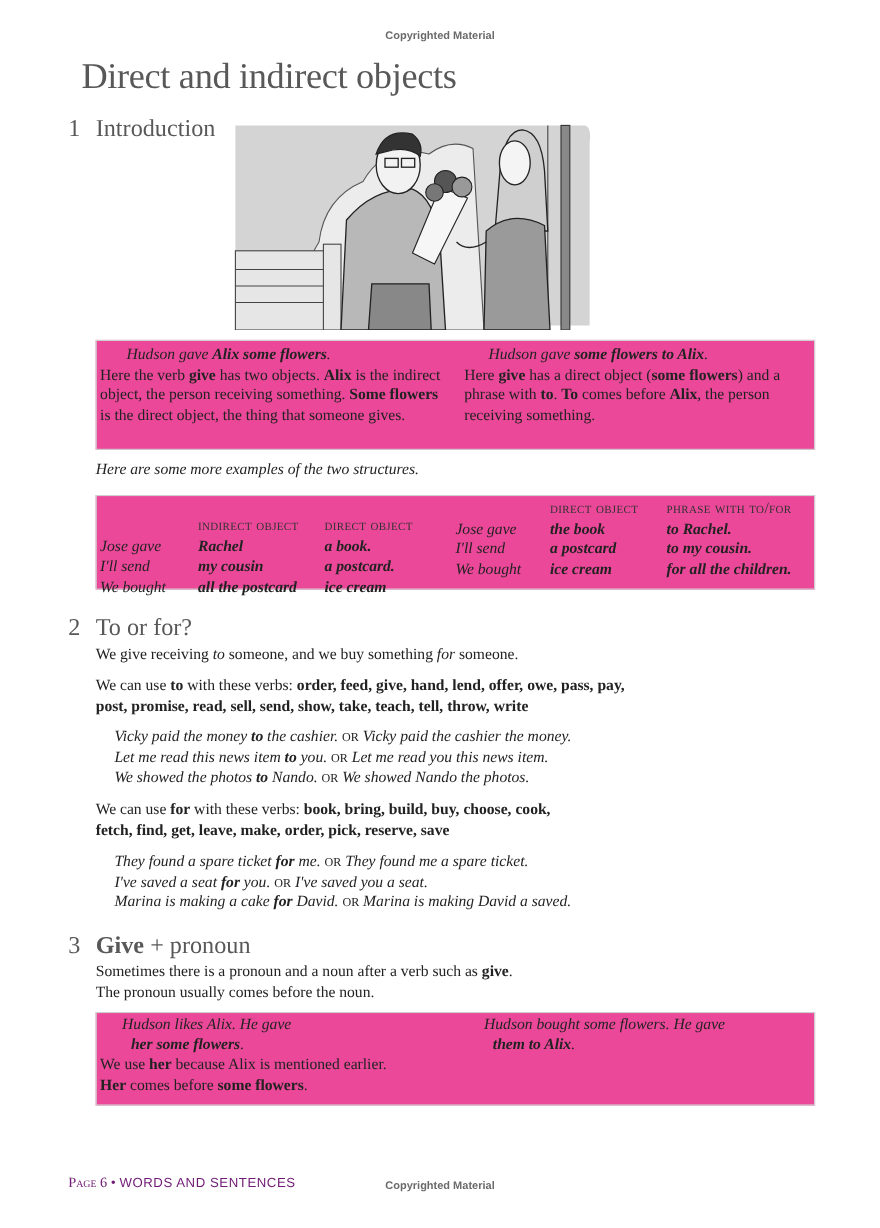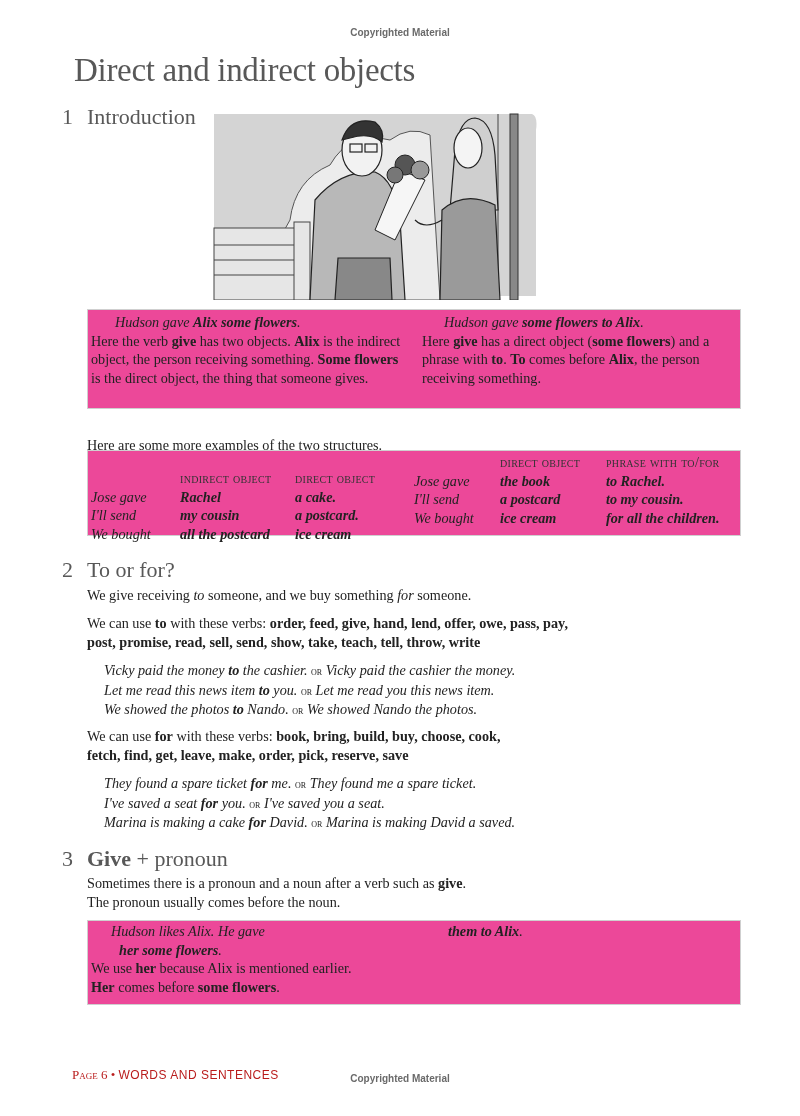--- a/index.html
+++ b/index.html
@@ -28,28 +28,28 @@
   .illustration {
     position: absolute; left: 210px; top: 110px; width: 330px; height: 190px;
   }
   .box {
     position: absolute; background: #ec4899; border: 1px solid #cfcfcf;
     font-size: 14.2px; line-height: 18.6px; color: #222;
   }
   .box .col { position: absolute; top: 3px; }
   .para { position: absolute; left: 87px; font-size: 14.2px; line-height: 18.6px; color: #222; margin: 0; }
   .ex { position: absolute; left: 104px; font-size: 14.2px; line-height: 18.6px; font-style: italic; color: #222; margin: 0; }
-  .ex .or { font-style: normal; font-variant: small-caps; font-size: 12px; }
+  .ex .or { font-style: normal; font-variant: small-caps; font-size: 16px; }
   .ex b { font-style: italic; }
   i { font-style: italic; }
   .sc { font-variant: small-caps; letter-spacing: 0.3px; font-size: 12.5px; color: #333; }
   table.ex-table { border-collapse: collapse; position: absolute; }
   table.ex-table td { padding: 0; height: 18.6px; font-size: 14.2px; white-space: nowrap; vertical-align: top; }
   .footer {
-    position: absolute; left: 62px; top: 1067px; font-size: 13px; color: #b91c1c; margin-left: 10px;
+    position: absolute; left: 62px; top: 1067px; font-size: 13px; color: #701a75;
   }
   .footer .sc2 { font-variant: small-caps; }
   .footer .sans { font-family: "Liberation Sans", "DejaVu Sans", sans-serif; font-size: 12px; letter-spacing: 0.5px; }
 </style>
 </head>
 <body>
 
 <div class="copyright top">Copyrighted Material</div>
 
 <h1 class="page-title">Direct and indirect objects</h1>
@@ -104,34 +104,34 @@
   <div class="col" style="left:3px; width:320px;">
     <div style="padding-left:24px;"><i><span>Hudson gave </span><b>Alix some flowers</b><span>.</span></i></div>
     <div><span>Here the verb </span><b>give</b><span> has two objects. </span><b>Alix</b><span> is the indirect object, the person receiving something. </span><b>Some flowers</b><span> is the direct object, the thing that someone gives.</span></div>
   </div>
   <div class="col" style="left:334px; width:312px;">
     <div style="padding-left:22px;"><i><span>Hudson gave </span><b>some flowers to Alix</b><span>.</span></i></div>
     <div><span>Here </span><b>give</b><span> has a direct object (</span><b>some flowers</b><span>) and a phrase with </span><b>to</b><span>. </span><b>To</b><span> comes before </span><b>Alix</b><span>, the person receiving something.</span></div>
   </div>
 </div>
 
-<p class="para" style="top:436px;">Here are some more examples of the two structures.</p>
+<p class="para" style="top:418px;font-style:italic;">Here are some more examples of the two structures.</p>
 
 <div class="box" style="left:87px; top:450px; width:652px; height:84px;">
   <table class="ex-table" style="left:3px; top:18px;">
     <tbody>
         <tr>
       <td style="width:89px;"></td>
       <td style="width:115px;" class="sc">indirect object</td>
       <td style="width:120px;" class="sc">direct object</td>
     </tr>
     <tr>
       <td><i>Jose gave</i></td>
           <td><b><i>Rachel</i></b></td>
-          <td><b><i>a cake.</i></b></td>
+          <td><b><i>a book.</i></b></td>
     </tr>
     <tr>
       <td><i>I'll send</i></td>
           <td><b><i>my cousin</i></b></td>
           <td><b><i>a postcard.</i></b></td>
     </tr>
     <tr>
       <td><i>We bought</i></td>
           <td><b><i>all the postcard</i></b></td>
           <td><b><i>ice cream</i></b></td>
@@ -192,20 +192,21 @@
 
 <p class="para" style="top:874px;"><span>Sometimes there is a pronoun and a noun after a verb such as </span><b>give</b><span>.</span><br><span>The pronoun usually comes before the noun.</span></p>
 
 <div class="box" style="left:87px; top:920px; width:652px; height:83px;">
   <div class="col" style="left:3px; width:320px; top:1px;">
     <div style="padding-left:20px;"><i>Hudson likes Alix. He gave</i></div>
     <div style="padding-left:28px;"><b><i>her some flowers</i></b><i>.</i></div>
     <div><span>We use </span><b>her</b><span> because Alix is mentioned earlier.</span><br><b>Her</b><span> comes before </span><b>some flowers</b><span>.</span></div>
   </div>
   <div class="col" style="left:334px; width:312px; top:1px;">
+    <div style="padding-left:18px;"><i>Hudson bought some flowers. He gave</i></div>
     <div style="padding-left:26px;"><b><i>them to Alix</i></b><i>.</i></div>
   </div>
 </div>
 
 <div class="footer">
   <span class="sc2">Page</span>
   <span>6</span>
   <span>•</span>
   <span class="sans">WORDS AND SENTENCES</span>
 </div>

